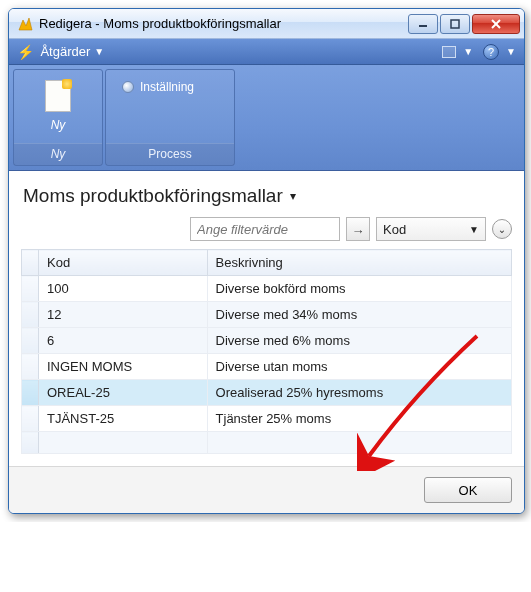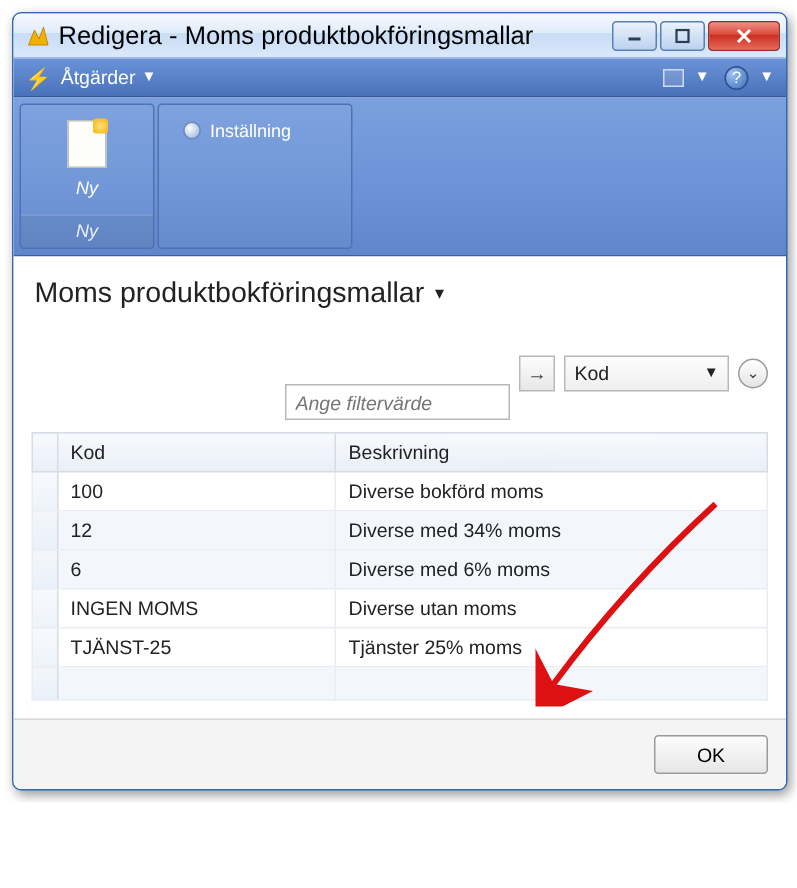--- a/index.html
+++ b/index.html
@@ -30,21 +30,21 @@
     border-bottom: 1px solid #9fb8dd;
     display: flex;
     align-items: center;
     padding: 0 4px 0 8px;
   }
   .titlebar .app-icon {
     width: 16px; height: 16px; margin-right: 6px;
   }
   .titlebar .title-text {
     flex: 1;
-    font-size: 17px;
+    font-size: 13px;
     color: #000;
   }
   .win-btns { display:flex; gap:0; }
   .win-btn {
     width: 30px; height: 20px;
     border: 1px solid #5a7fb2;
     border-radius: 3px;
     margin-left: 2px;
     display:flex; align-items:center; justify-content:center;
     background: linear-gradient(to bottom,#eaf2fc,#bcd2ef);
@@ -144,21 +144,20 @@
   .page-title .small-chev{ font-size:12px; position:relative; top:-2px; margin-left:2px;}
   .filter-row {
     display:flex; justify-content:flex-end; align-items:center;
     gap:6px; margin-bottom:8px;
   }
   .filter-input {
     width:150px; height:24px;
     border:1px solid #b7b7b7; padding:2px 6px;
     font-style:italic; color:#777; font-size:13px;
     font-family:inherit;
-    margin-top:39px;
   }
   .go-btn {
     width:24px;height:24px;border:1px solid #b7b7b7;
     background:linear-gradient(to bottom,#fdfdfd,#e7e7e7);
     display:flex;align-items:center;justify-content:center;
     font-size:13px;color:#444;
   }
   .field-select{
     width:110px;height:24px;border:1px solid #b7b7b7;
     background:linear-gradient(to bottom,#fdfdfd,#efefef);
@@ -200,21 +199,21 @@
   tr.empty td { height:22px; }
   th.corner { width:14px; padding:0;}
   
   .footer {
     border-top:1px solid #d8d8d8;
     padding:10px 12px;
     display:flex; justify-content:flex-end;
     background:#f4f4f4;
   }
   .ok-btn {
-    width:76px;height:26px;
+    width:88px;height:26px;
     border:1px solid #9a9a9a; border-radius:3px;
     background:linear-gradient(to bottom,#fdfdfd,#e6e6e6);
     font-size:13px;
   }
   
   .arrow {
     position:absolute;
     left:348px; top:322px;
     width:130px; height:140px;
     pointer-events:none;
@@ -282,20 +281,21 @@
       </div>
       <div class="group-label">Ny</div>
     </div>
     <div class="ribbon-group proc">
       <div class="group-body" style="justify-content:flex-start;padding-left:8px;">
         <div class="ribbon-btn settings">
           <span class="dot-icon"></span>
           <span>Inställning</span>
         </div>
       </div>
+      <div class="group-label">Process</div>
     </div>
   </div>
 
   <div class="content">
     <div class="page-title">
       <span>Moms produktbokföringsmallar</span>
       <span class="small-chev">▾</span>
     </div>
 
     <div class="filter-row">
@@ -333,20 +333,25 @@
         </tr>
         <tr class="alt">
           <td class="rowhead"></td>
           <td>6</td>
           <td>Diverse med 6% moms</td>
         </tr>
         <tr>
           <td class="rowhead"></td>
           <td>INGEN MOMS</td>
           <td>Diverse utan moms</td>
+        </tr>
+        <tr class="selected">
+          <td class="rowhead"></td>
+          <td>OREAL-25</td>
+          <td>Orealiserad 25% hyresmoms</td>
         </tr>
         <tr>
           <td class="rowhead"></td>
           <td>TJÄNST-25</td>
           <td>Tjänster 25% moms</td>
         </tr>
         <tr class="alt empty">
           <td class="rowhead"></td>
               <td></td>
               <td></td>

